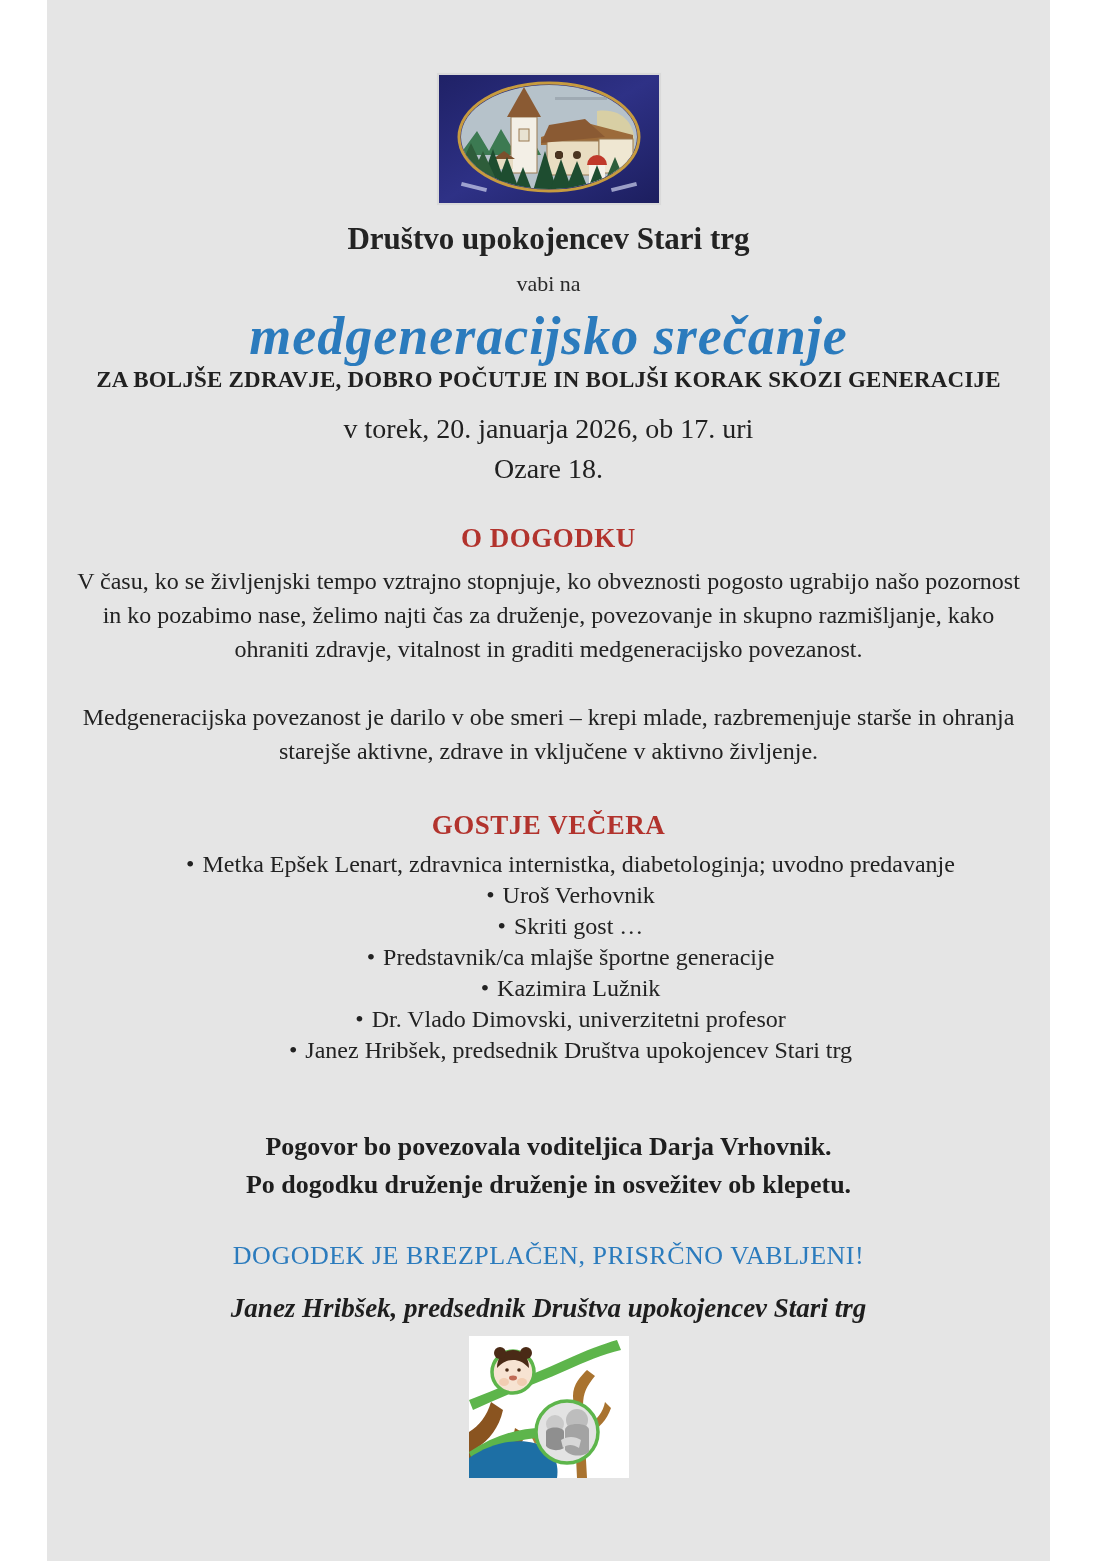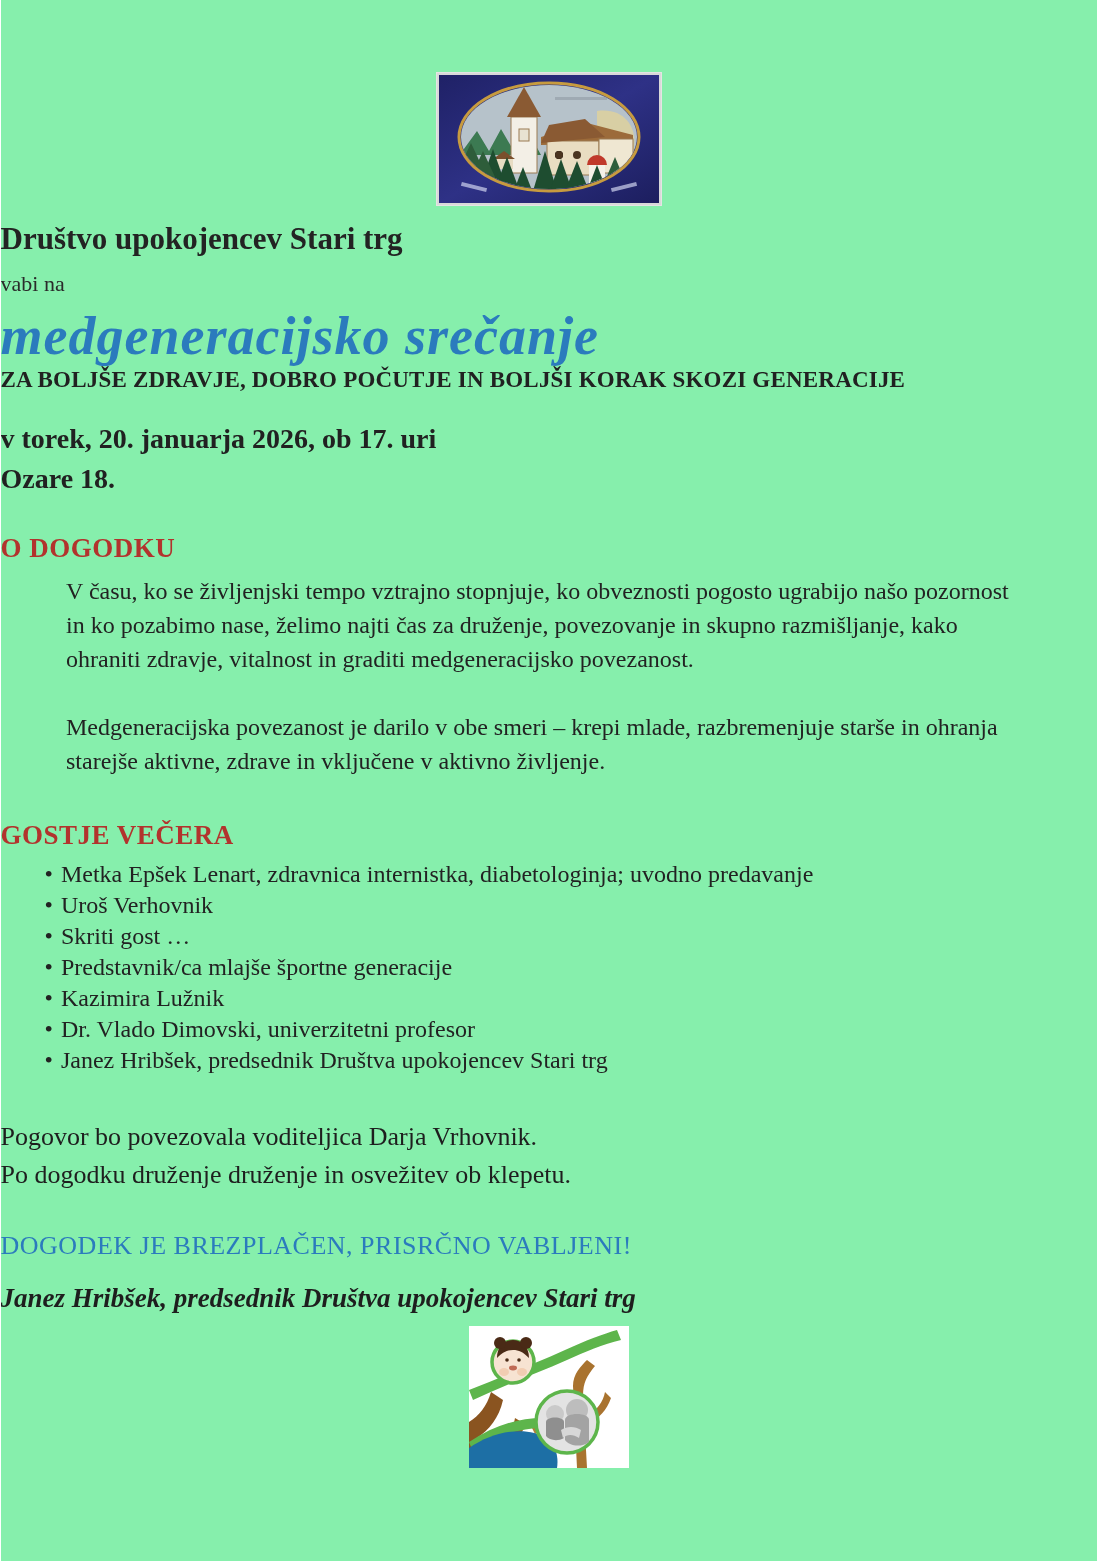--- a/index.html
+++ b/index.html
@@ -2,27 +2,28 @@
 <html><head>
 <meta charset="utf-8">
 <style>
   html, body {
     margin: 0;
     padding: 0;
     background: #ffffff;
   }
   .page {
     position: relative;
-    width: 1096px;
+    width: 1003px;
     height: 1561px;
     margin: 0 auto;
-    background: #86efac;
+    background: #e5e5e5;
     font-family: "Liberation Serif", serif;
     color: #1c1c1c;
     overflow: hidden;
+    text-align: center;
   }
   .logo-wrap {
     padding-top: 73px;
     display: flex;
     justify-content: center;
   }
   .logo-frame {
     width: 224px;
     height: 132px;
     background: #ffffff;
@@ -47,23 +48,23 @@
     letter-spacing: 1px;
     color: #2b7bbd;
   }
   .tagline {
     font-size: 23px;
     font-weight: bold;
     letter-spacing: 0.2px;
     color: #212121;
   }
   .event-details {
-    margin-top: 26px;
+    margin-top: 16px;
     font-size: 28px;
-    font-weight: bold;
+    font-weight: normal;
     line-height: 1.42;
     color: #212121;
   }
   .section-heading {
     font-size: 27px;
     font-weight: bold;
     color: #b2332d;
     letter-spacing: 0.5px;
   }
   .about-heading { margin-top: 34px; }
@@ -82,23 +83,23 @@
   .guest-item {
     font-size: 24px;
     line-height: 31px;
     color: #222222;
     padding-left: 44px;
   }
   .guest-item .bullet {
     margin-right: 8px;
   }
   .moderator {
-    margin-top: 42px;
+    margin-top: 62px;
     font-size: 26px;
-    font-weight: normal;
+    font-weight: bold;
     line-height: 1.45;
     color: #1e1e1e;
   }
   .free-notice {
     margin-top: 38px;
     font-size: 26px;
     letter-spacing: 0.5px;
     color: #2b7bbd;
   }
   .signature {

